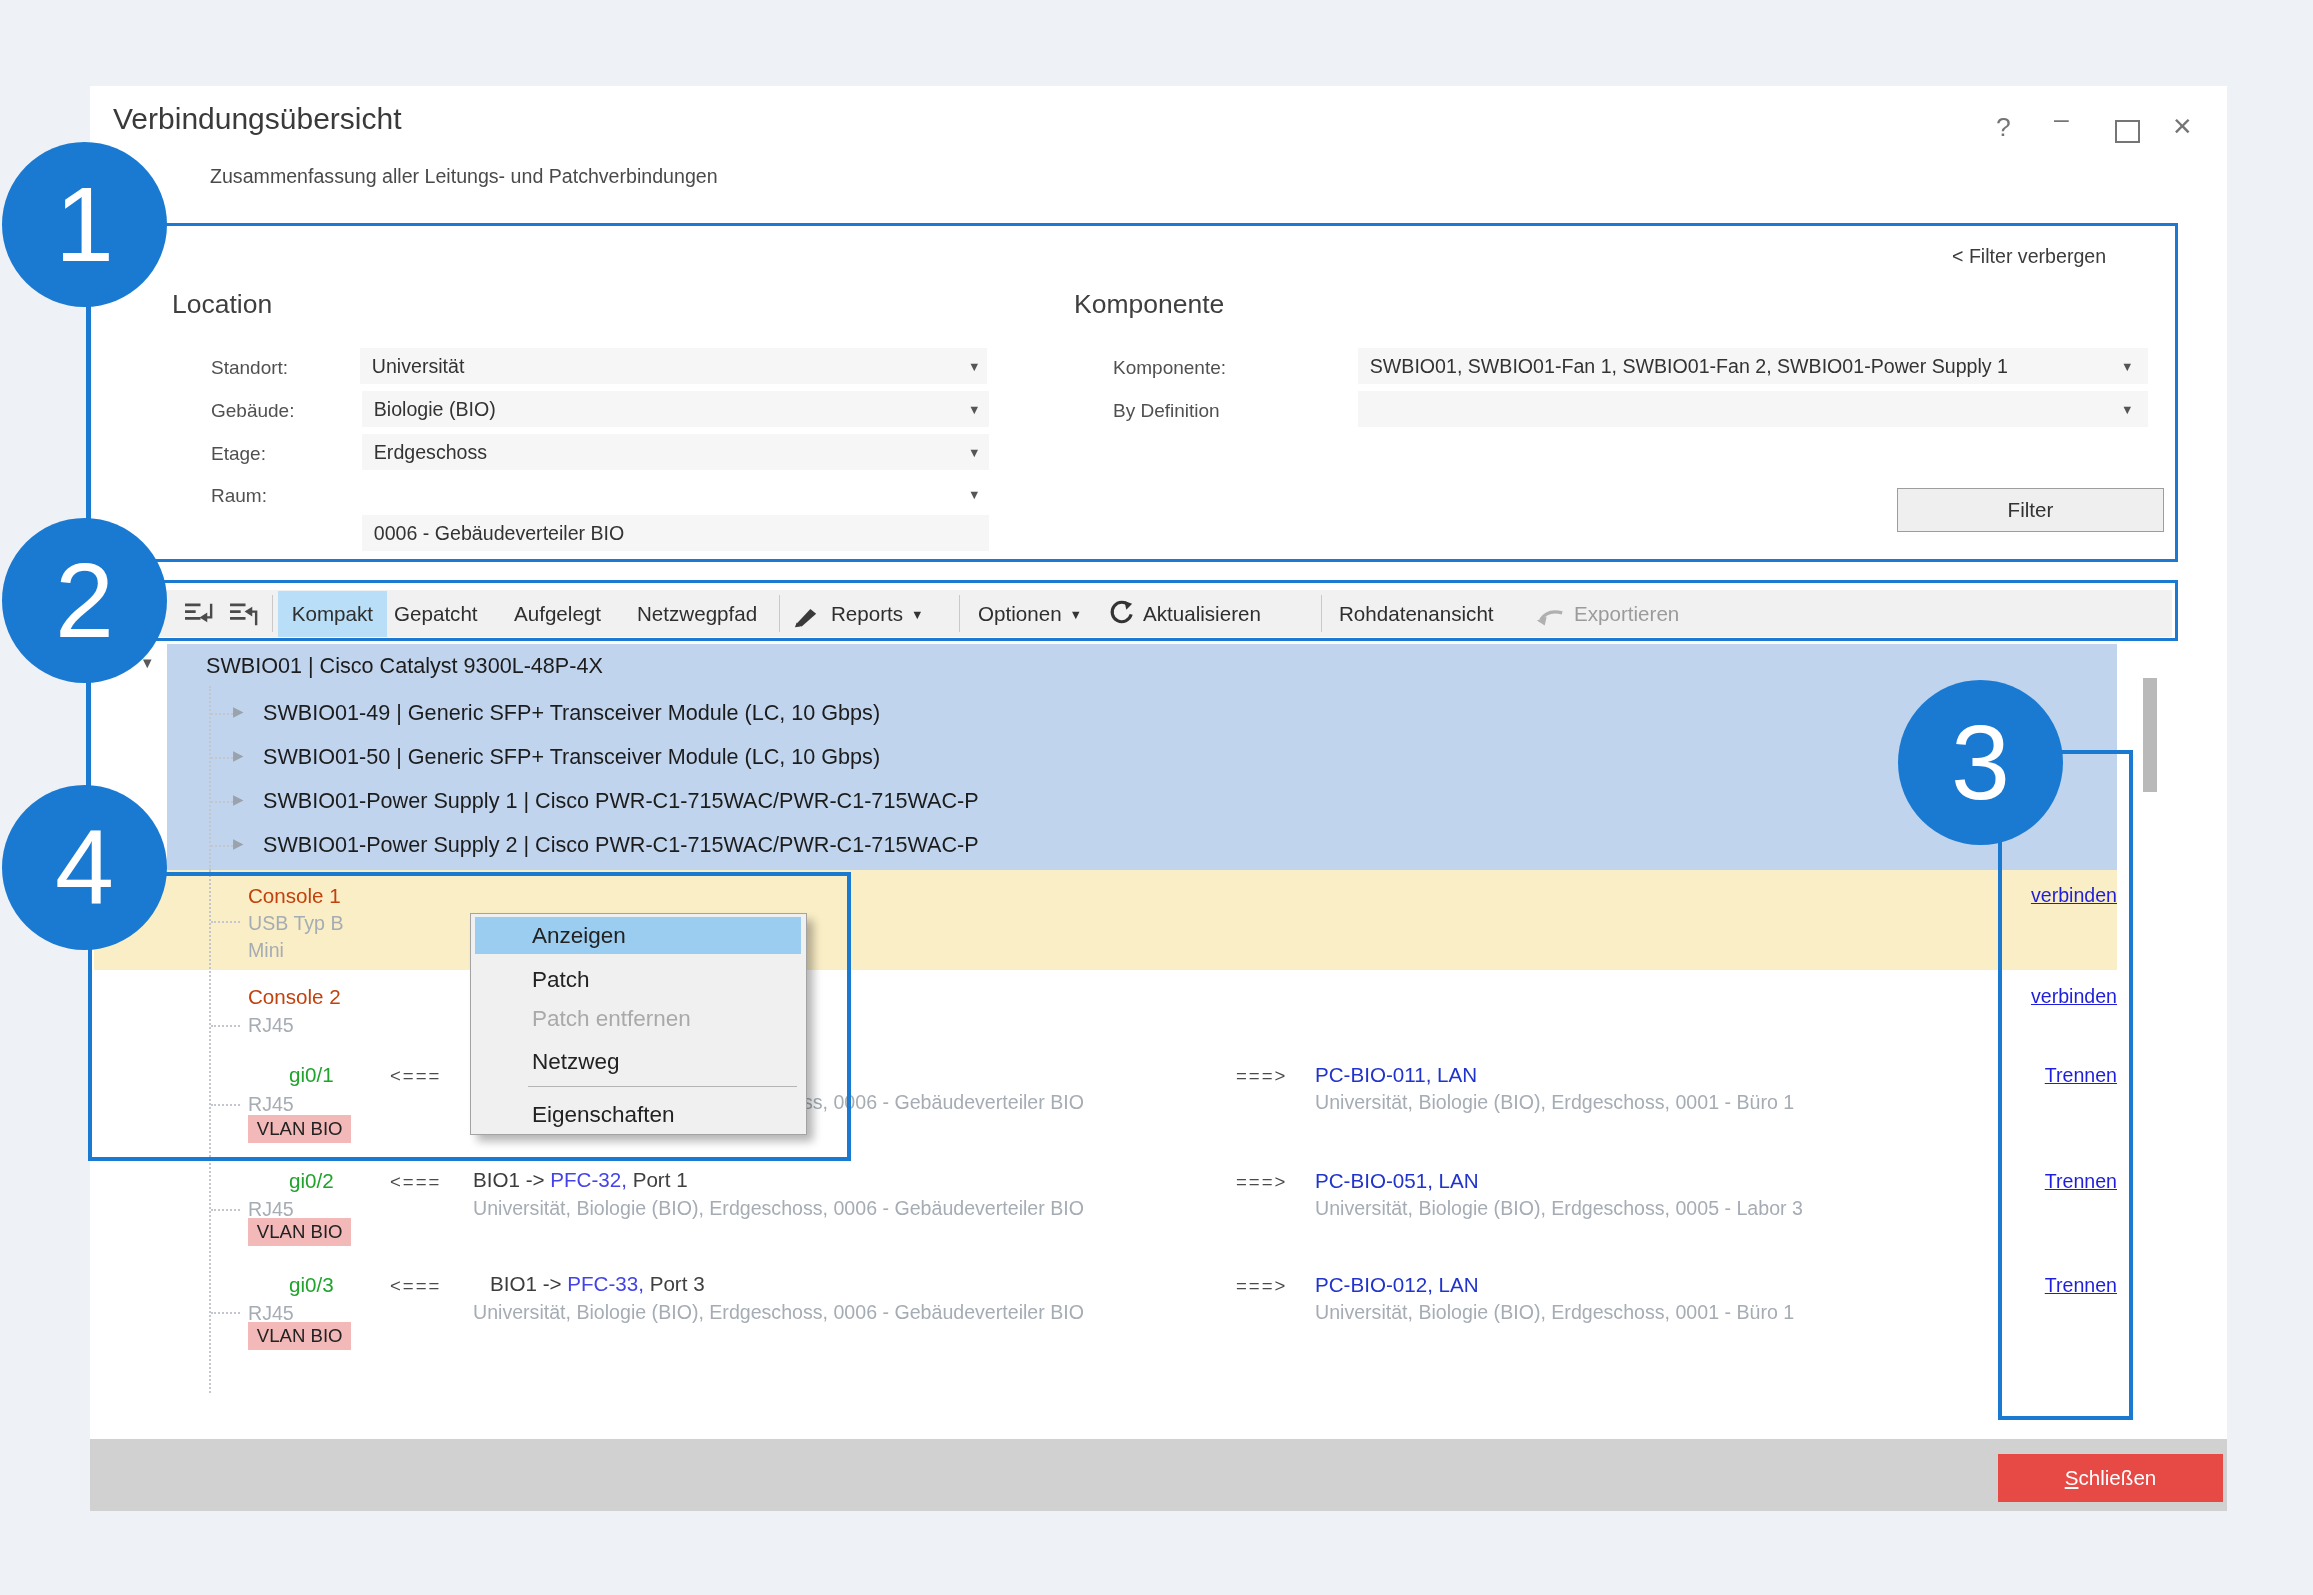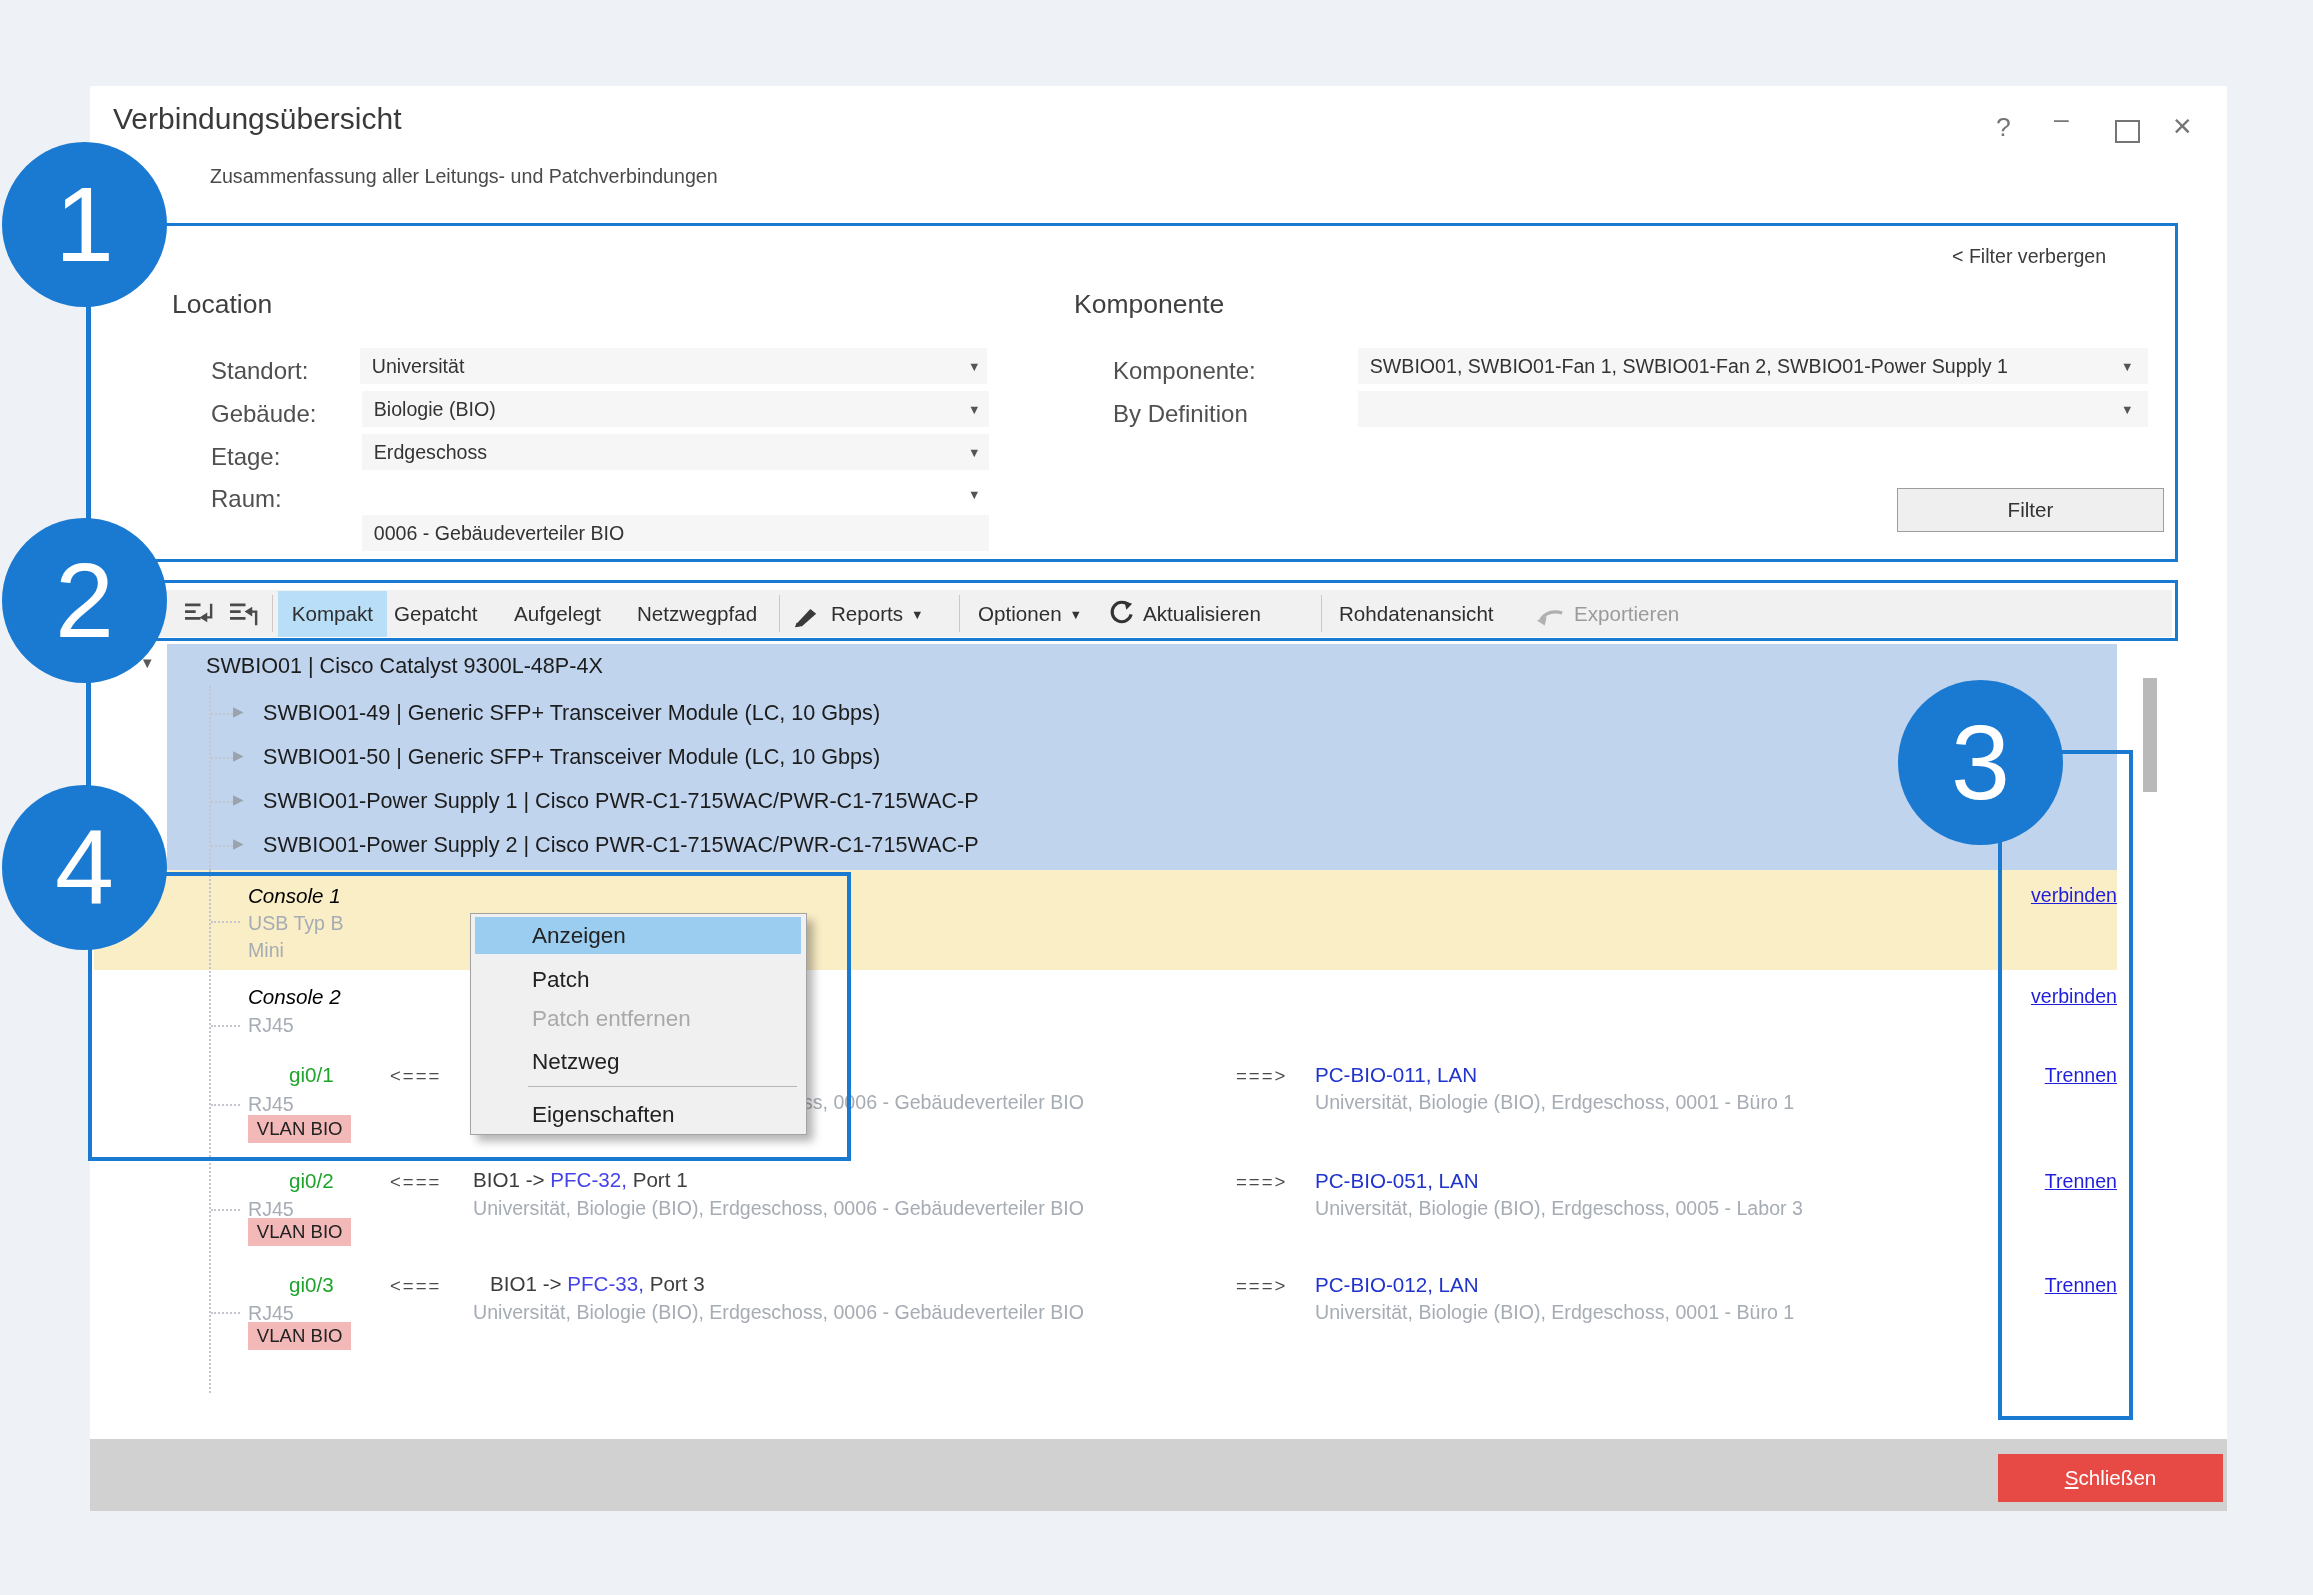--- a/index.html
+++ b/index.html
@@ -12,21 +12,21 @@
   .winctl{position:absolute;top:112px;font-size:26.5px;color:#757575;}
   .maxbox{position:absolute;left:2115px;top:120px;width:20.6px;height:18.6px;border:2px solid #757575;}
   
   .co-rect{position:absolute;border:3.9px solid #1a7ad2;box-sizing:border-box;z-index:40;pointer-events:none;}
   .co-rect.thick{border-width:4.9px;}
   .co-line{position:absolute;background:#1a7ad2;z-index:40;}
   .co-circle{position:absolute;width:165px;height:165px;border-radius:50%;background:#1a7ad2;color:#fff;
              display:flex;align-items:center;justify-content:center;font-size:106px;font-weight:400;z-index:50;}
   
   .sec-head{position:absolute;font-size:26.5px;color:#3f3f3f;}
-  .flabel{position:absolute;font-size:24px;color:#505050;}
+  .flabel{position:absolute;font-size:19px;color:#505050;}
   .ffield{position:absolute;height:36px;background:#f6f6f6;box-sizing:border-box;
           font-size:19.6px;color:#333;line-height:36px;padding-left:11.8px;white-space:nowrap;overflow:hidden;}
   .fcaret{position:absolute;font-size:12.7px;color:#555;}
   .filterbtn{position:absolute;left:1897px;top:488px;width:267px;height:44px;background:#efefef;
              border:1px solid #9d9d9d;box-sizing:border-box;text-align:center;line-height:42px;
              font-size:20.6px;color:#333;}
   .hidefilter{position:absolute;left:1952px;top:245px;font-size:19.6px;color:#3c3c3c;}
   
   .toolbar-bg{position:absolute;left:94px;top:590px;width:2078px;height:47px;background:#f1f1f1;}
   .tbtxt{position:absolute;top:591px;height:46px;line-height:46px;font-size:20.6px;color:#2f2f2f;white-space:nowrap;}
@@ -36,21 +36,21 @@
   .tbdis{color:#9b9b9b;}
   
   .sel-block{position:absolute;left:167px;top:644px;width:1950px;height:226px;background:#c0d4ee;}
   .row-yellow{position:absolute;left:94px;top:870px;width:2023px;height:100px;background:#faeec6;}
   .treetxt{position:absolute;font-size:21.6px;color:#1c1c1c;white-space:nowrap;}
   .expander{position:absolute;font-size:14.7px;color:#5a5a5a;}
   .expander.child{font-size:13.7px;color:#9aa3ad;}
   .dotv{position:absolute;width:0;border-left:2px dotted #c3c7cd;}
   .doth{position:absolute;height:0;border-top:2px dotted #c3c7cd;}
   .pname{position:absolute;font-size:20.6px;white-space:nowrap;}
-  .blue{color:#000000;font-style:italic;} .green{color:#1ea32b;margin-left:41px;}
+  .blue{color:#c2410c;} .green{color:#1ea32b;margin-left:41px;}
   .psub{position:absolute;font-size:19.6px;color:#a6acb4;white-space:nowrap;}
   .vlan{position:absolute;left:248px;background:#f3b8b8;color:#222;font-size:18.6px;padding:2.9px 8.8px;white-space:nowrap;}
   .carrow{position:absolute;font-size:18.6px;color:#4a4a4a;letter-spacing:2px;white-space:nowrap;}
   .pathline{position:absolute;font-size:20.6px;white-space:nowrap;color:#3c3c3c;}
   .pathline .dev{color:#4343e8;} .pathline .prt{color:#404040;}
   .target{position:absolute;left:1315px;font-size:20.6px;color:#2033cc;white-space:nowrap;}
   .locgray{position:absolute;font-size:19.6px;color:#a6acb4;white-space:nowrap;}
   .actlink{position:absolute;right:196px;font-size:19.6px;color:#1f1fdb;text-decoration:underline;white-space:nowrap;}
   .scrollthumb{position:absolute;left:2143px;top:678px;width:13.7px;height:114px;background:#b9b9b9;}
   

